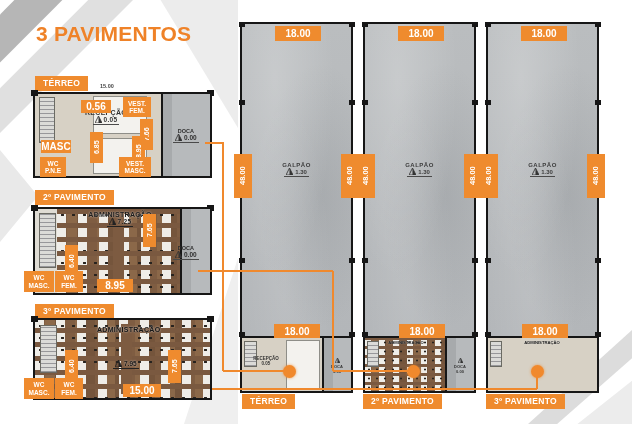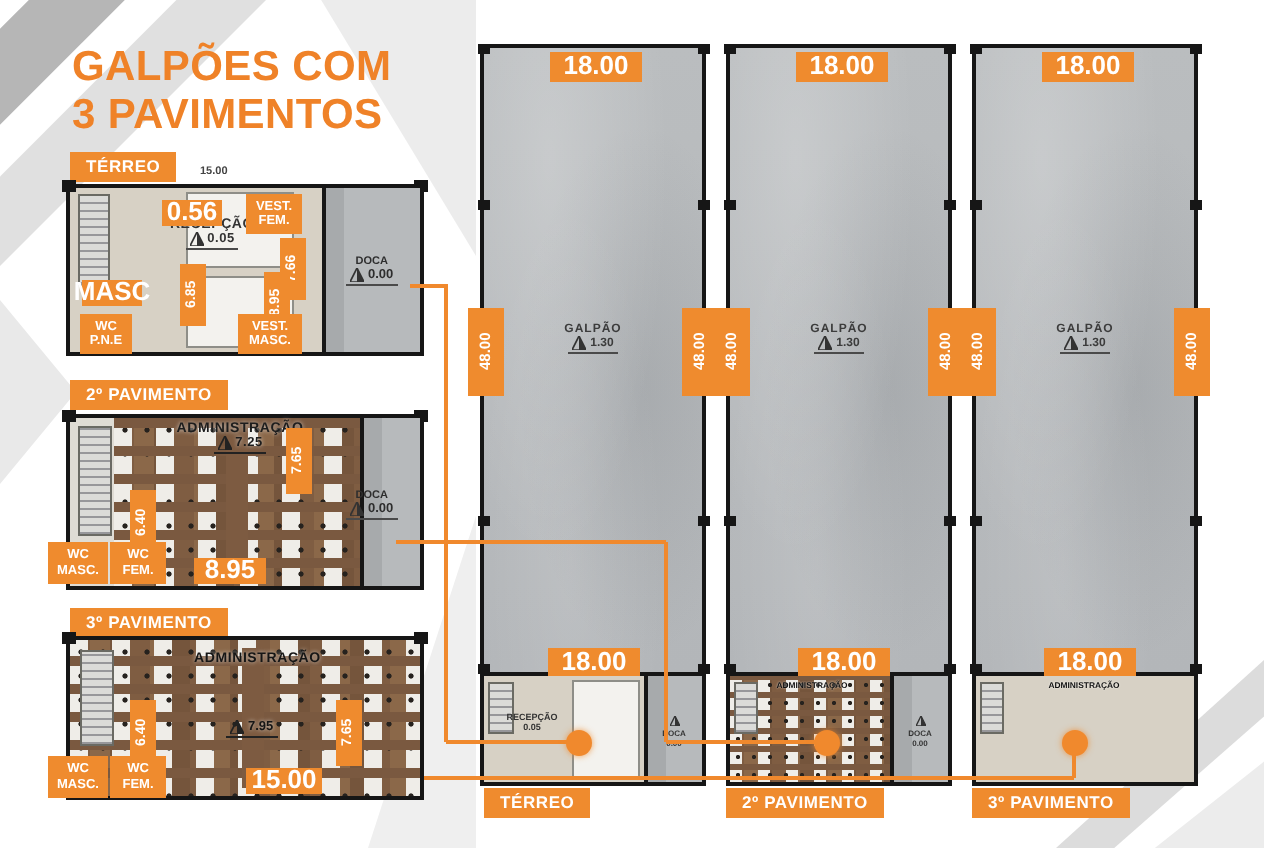--- a/index.html
+++ b/index.html
@@ -7,21 +7,21 @@
   body{font-family:"Liberation Sans",sans-serif;}
   #stage{position:relative;width:632px;height:424px;background:#ffffff;overflow:hidden;}
   .abs{position:absolute;}
   .wedge{position:absolute;}
   
   .chip{position:absolute;background:var(--orange);color:#fff;font-weight:bold;
         display:flex;align-items:center;justify-content:center;text-align:center;line-height:1.1;}
   .chip-main{font-size:8.5px;padding:3px 8px;letter-spacing:.3px;}
   .chip-sm{font-size:6.5px;padding:2px 3px;}
   .chip-v{writing-mode:vertical-rl;transform:rotate(180deg);font-size:7px;}
-  .chip-dim{font-size:13px;}
+  .chip-dim{font-size:10px;}
   
   .plan{position:absolute;border:2px solid var(--ink);background:#d7d1c5;}
   .cticks{position:absolute;width:7px;height:6px;background:var(--ink);left:-4px;top:-4px;}
   .stairs{position:absolute;background:repeating-linear-gradient(0deg,#97979a 0 1px,#dbdbd8 1px 4px);border:1px solid #6a6a63;}
   .room{position:absolute;background:#f3f2ee;border:1px solid #8e8e88;}
   .dock{position:absolute;top:0;bottom:0;background:linear-gradient(90deg,#a7aaac 0 9px,#b7babc 9px);border-left:2px solid var(--ink);}
   .desks{background-image:
      repeating-linear-gradient(0deg, rgba(122,89,64,0) 0 9px, #7a5940 9px 14px),
      radial-gradient(circle, #26221e 1.1px, rgba(0,0,0,0) 1.5px),
      repeating-linear-gradient(90deg, #efede8 0 9px, rgba(239,237,232,0) 9px 21px),
@@ -62,21 +62,20 @@
 
   <div class="wedge" style="left:0;top:0;width:120px;height:120px;background:#b6b6b6;clip-path:polygon(12% 0,52% 0,0 52%,0 12%);"></div>
   <div class="wedge" style="left:0;top:0;width:140px;height:140px;background:#e0e0e0;clip-path:polygon(63% 0,95% 0,0 95%,0 63%);"></div>
   <div class="wedge" style="left:150px;top:0;width:88px;height:128px;background:#ececec;clip-path:polygon(12% 0,100% 0,100% 100%);"></div>
   <div class="wedge" style="left:0;top:150px;width:38px;height:92px;background:#e9e9e9;clip-path:polygon(0 0,100% 50%,0 100%);"></div>
   <div class="wedge" style="left:184px;top:258px;width:54px;height:166px;background:#efefef;clip-path:polygon(100% 0,100% 100%,0 100%);"></div>
   <div class="wedge" style="left:528px;top:330px;width:104px;height:94px;background:#dcdcdc;clip-path:polygon(100% 0,100% 30%,28% 100%,0 100%);"></div>
   <div class="wedge" style="left:570px;top:376px;width:62px;height:48px;background:#ececec;clip-path:polygon(100% 10%,100% 100%,12% 100%);"></div>
 
   <div class="abs" style="left:36px;top:22px;color:#ef8228;font-size:21px;font-weight:800;line-height:1.15;letter-spacing:.2px;">
-    <div>GALPÕES COM</div>
     <div>3 PAVIMENTOS</div>
   </div>
 
   <div class="chip chip-main" style="left:35px;top:76px;">TÉRREO</div>
   <div class="t" style="left:100px;top:83px;font-size:5.5px;color:#444;">15.00</div>
 
   <div class="plan" style="left:33px;top:92px;width:179px;height:86px;">
     <div class="cticks" style="box-shadow:176px 0 var(--ink);"></div>
     <div class="stairs" style="left:4px;top:3px;width:16px;height:46px;"></div>
     <div class="room" style="left:58px;top:2px;width:54px;height:38px;"></div>

